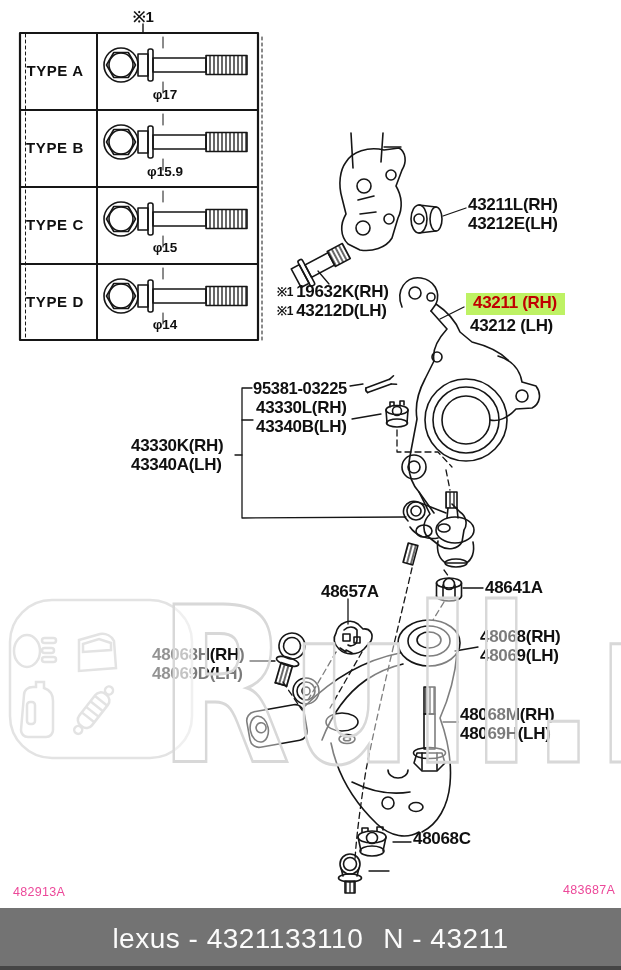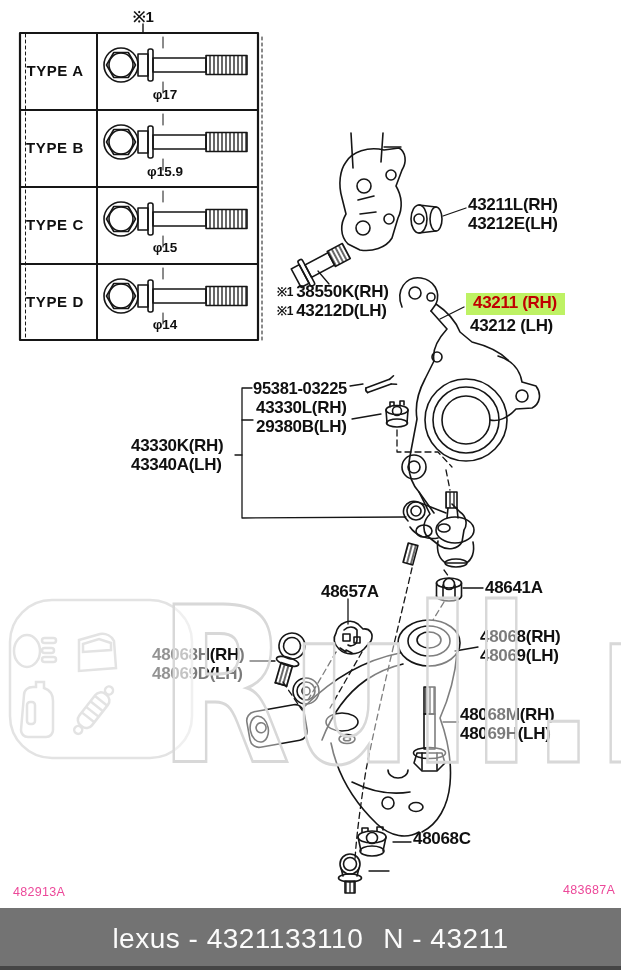--- a/index.html
+++ b/index.html
@@ -285,32 +285,32 @@
   <div class="dia-lbl" style="left:133px; top:240px;">φ15</div>
   <div class="dia-lbl" style="left:133px; top:317px;">φ14</div>
 
 
   <div class="lbl pn" style="left:468px; top:196px;">
     <div>43211L(RH)</div>
     <div>43212E(LH)</div>
   </div>
 
   <div class="lbl pn" style="left:277px; top:283px;">
-    <div><span class="pfx">※1</span><span>38550K(RH)</span></div>
+    <div><span class="pfx">※1</span><span>19632K(RH)</span></div>
     <div><span class="pfx">※1</span><span>43212D(LH)</span></div>
   </div>
 
   <div class="lbl pn hl" style="left:466px; top:293px;">43211 (RH)</div>
   <div class="lbl pn" style="left:470px; top:317px;">43212 (LH)</div>
 
   <div class="lbl pn" style="left:253px; top:379px; font-size:16.5px;">95381-03225</div>
 
   <div class="lbl pn" style="left:256px; top:399px;">
     <div>43330L(RH)</div>
-    <div>29380B(LH)</div>
+    <div>43340B(LH)</div>
   </div>
 
   <div class="lbl pn" style="left:131px; top:437px;">
     <div>43330K(RH)</div>
     <div>43340A(LH)</div>
   </div>
 
   <div class="lbl pn" style="left:321px; top:583px;">48657A</div>
   <div class="lbl pn" style="left:485px; top:579px;">48641A</div>
 

